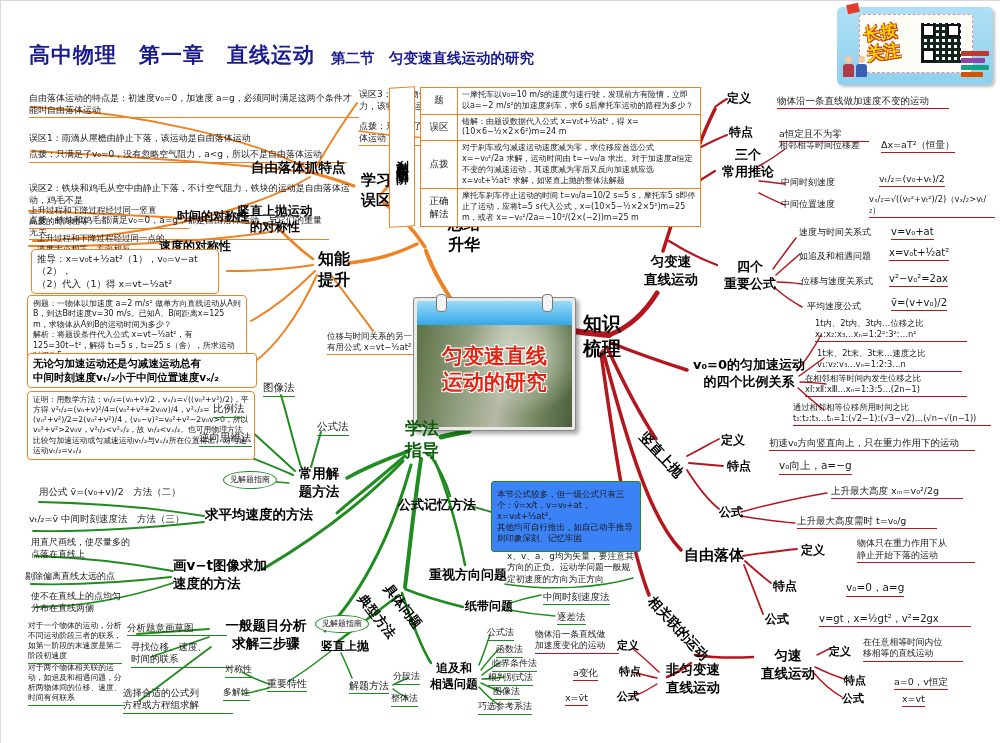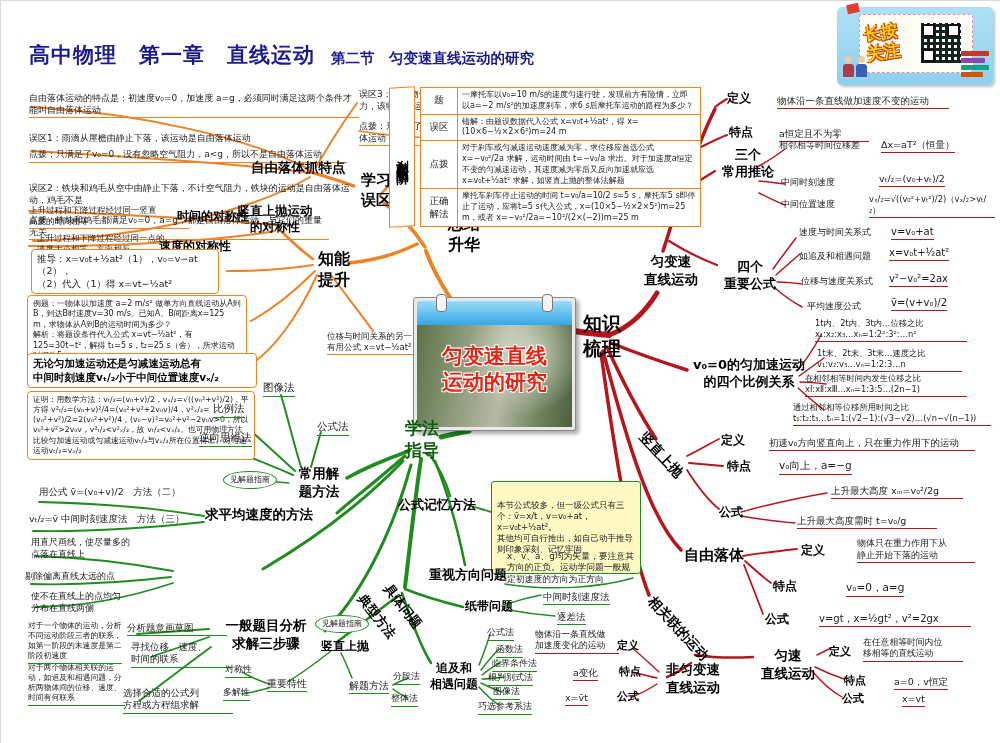--- a/index.html
+++ b/index.html
@@ -6,21 +6,21 @@
   #canvas{position:relative;width:1000px;height:743px;background:#fff;border:1px solid #d9d9d9;
           font-family:"DejaVu Sans",sans-serif;overflow:hidden;}
   svg.lines{position:absolute;left:0;top:0;pointer-events:none;}
   .t{position:absolute;font-size:9px;line-height:1.3;color:#1a1a1a;white-space:pre-line;}
   .b{font-weight:700;color:#000;}
   .c{text-align:center;}
   .u-o{border-bottom:1.6px solid #ef8222;padding-bottom:1px;}
   .u-g{border-bottom:1.6px solid #1e8c1e;padding-bottom:1px;}
   .u-r{border-bottom:1.6px solid #b5161d;padding-bottom:1px;}
   .box-o{border:1.6px solid #ef8222;border-radius:4px;background:#fff;padding:3px 5px;}
-  .box-g{border:1.6px solid #1e8c1e;border-radius:3px;background:#fef9c3;padding:18px 5px;}
+  .box-g{border:1.6px solid #1e8c1e;border-radius:3px;background:#3b82f6;padding:7px 5px;}
   .bubble{border:1.5px solid #1e8c1e;border-radius:50%;background:#fff;padding:3px 6px;font-size:8px;}
   .title-row{position:absolute;left:28px;top:40px;display:flex;align-items:flex-end;color:#1b1b8f;}
   .title-main{font-size:21px;font-weight:700;letter-spacing:1px;}
   .title-sec{font-size:14.5px;font-weight:700;margin-left:16px;padding-bottom:1px;}
   
   .brake{position:absolute;left:388px;top:86px;width:312px;display:flex;font-size:8px;}
   .bk-head{width:24px;margin-right:5px;border:1.6px solid #ef8222;background:#fff;display:flex;
            align-items:center;justify-content:center;font-weight:700;font-size:12.5px;color:#000;
            writing-mode:vertical-rl;text-orientation:upright;letter-spacing:2px;transform:skewY(-3deg);}
   .bk-rows{flex:1;display:flex;flex-direction:column;border:1.6px solid #ef8222;background:#fff;}
@@ -278,20 +278,22 @@
   <div class="t u-g" style="left:262px;top:380px;font-size:10.5px;">图像法</div>
   <div class="t u-g" style="left:212px;top:401px;font-size:10.5px;">比例法</div>
   <div class="t u-g" style="left:316px;top:419px;font-size:10.5px;">公式法</div>
   <div class="t u-g" style="left:198px;top:430px;font-size:10.5px;">逆向思维法</div>
   <div class="t bubble" style="left:222px;top:470px;">见解题指南</div>
 
   <div class="t b" style="left:204px;top:505px;width:135px;font-size:13.5px;">求平均速度的方法</div>
   <div class="t" style="left:38px;top:485px;width:170px;font-size:9.5px;">用公式 v̄=(v₀+v)/2　方法（二）</div>
   <div class="t" style="left:28px;top:512px;width:182px;font-size:9.5px;">vₜ/₂=v̄ 中间时刻速度法　方法（三）</div>
 
+  <div class="t b" style="left:172px;top:556px;width:95px;font-size:13.5px;">画v−t图像求加
+速度的方法</div>
   <div class="t" style="left:30px;top:536px;width:125px;">用直尺画线，使尽量多的
 点落在直线上</div>
   <div class="t" style="left:24px;top:570px;width:130px;">剔除偏离直线太远的点</div>
   <div class="t" style="left:30px;top:590px;width:125px;">使不在直线上的点均匀
 分布在直线两侧</div>
 
   <div class="t b c" style="left:208px;top:616px;width:114px;font-size:13.5px;">一般题目分析
 求解三步骤</div>
   <div class="t u-g" style="left:126px;top:621px;width:100px;font-size:9.5px;">分析题意画草图</div>
   <div class="t u-g" style="left:130px;top:640px;width:100px;font-size:9.5px;">寻找位移、速度、

